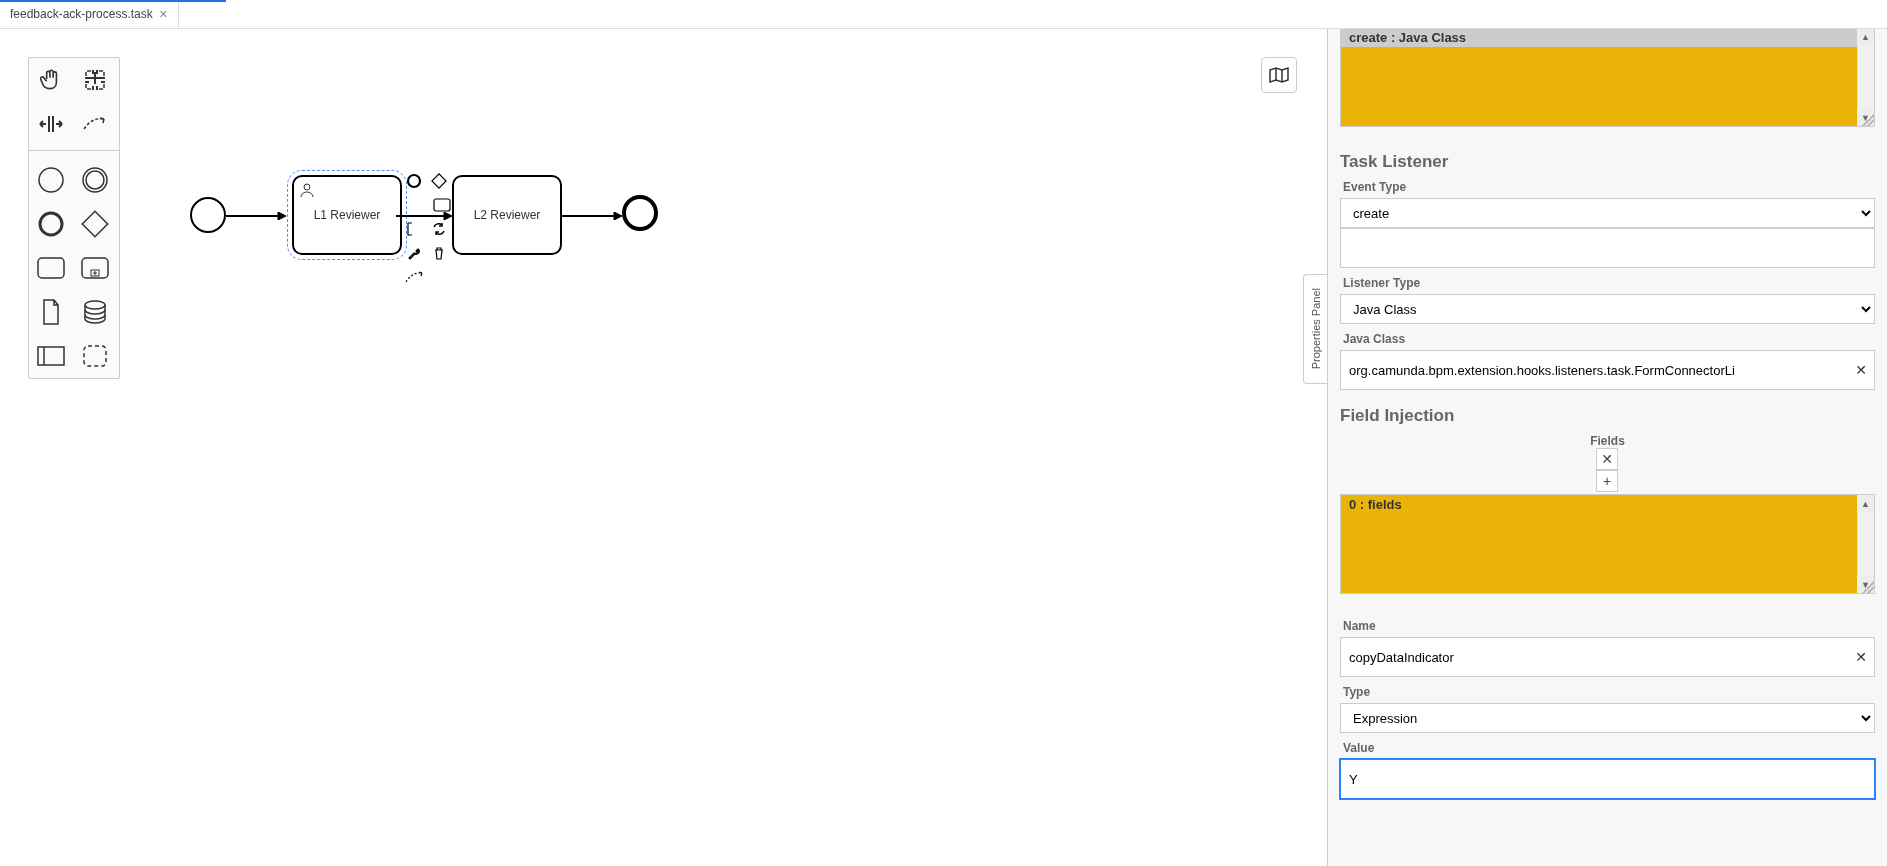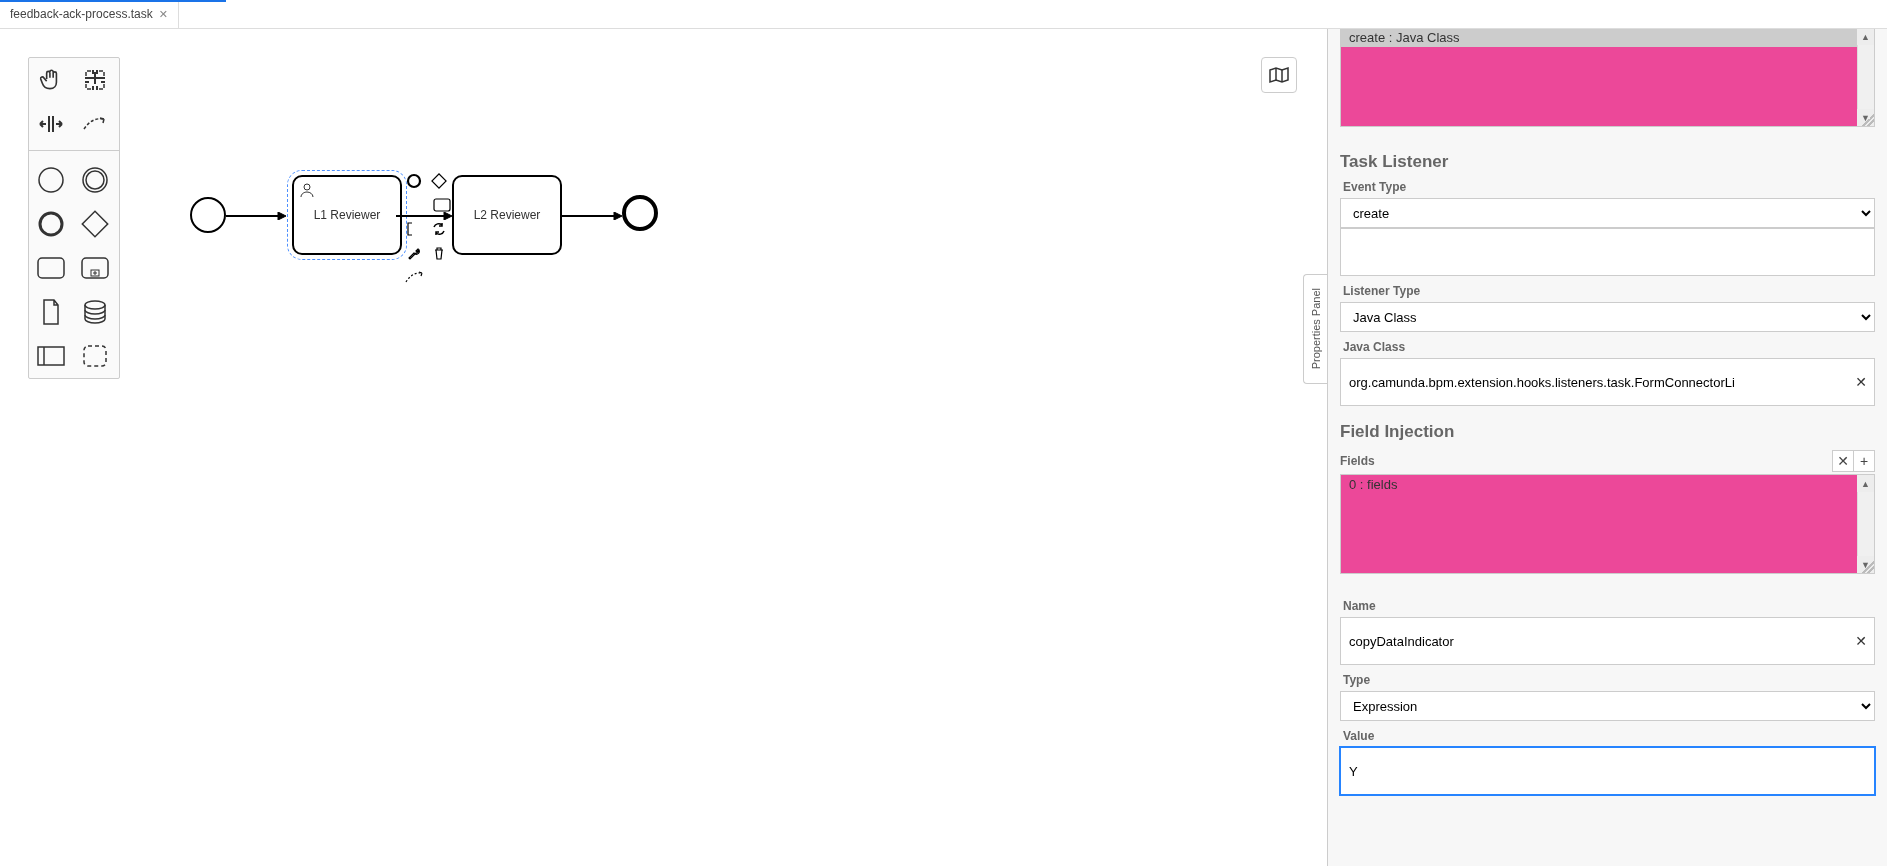--- a/index.html
+++ b/index.html
@@ -177,24 +177,25 @@
     position: absolute;
     top: 0; right: 0; bottom: 0;
     width: 560px;
     border-left: 1px solid #ccc;
     background: #f7f7f7;
     overflow-y: auto;
     padding: 0 12px 12px 12px;
   }
   .listbox {
     border: 1px solid #ccc;
-    background: #ec4899;
+    background: #eab308;
     height: 120px;
     position: relative;
     margin-bottom: 25px;
+    font-weight: bold;
   }
   .listbox-short { height: 100px; }
   .listbox .lb-scroll {
     position: absolute;
     right: 0; top: 0; bottom: 0;
     width: 17px;
     background: #f0f0f0;
     border-left: 1px solid #ddd;
   }
   .listbox .lb-arrow {
@@ -234,21 +235,21 @@
   }
   .select, .text-input {
     width: 100%;
     border: 1px solid #ccc;
     background: #fff;
     padding: 6px 8px;
     font-size: 13px;
     font-family: inherit;
   }
   .select { height: 30px; }
-  .text-input { height: 48px; }
+  .text-input { height: 40px; }
   .text-input.focused {
     outline: 2px solid #2684ff;
     outline-offset: -1px;
   }
   .row {
     display: flex;
     align-items: center;
     gap: 0;
   }
   .row .label-left {
@@ -493,21 +494,21 @@
     </select>
 
     <div class="field-label">Java Class</div>
     <div class="clearable">
       <input class="text-input" type="text" style="padding-right: 26px;" value="org.camunda.bpm.extension.hooks.listeners.task.FormConnectorLi">
       <div class="clear-x">✕</div>
     </div>
 
     <div class="section-title" style="margin-top:16px;">Field Injection</div>
 
-    <div class="row" style="margin-bottom:2px;">
+    <div class="row" style="margin-bottom:2px;flex-direction:column;">
       <div class="label-left">Fields</div>
       <div class="mini-btn">✕</div>
       <div class="mini-btn">+</div>
     </div>
     <div class="listbox listbox-short">
       <div class="lb-item">0 : fields</div>
       <div class="lb-scroll"></div>
       <div class="lb-arrow up">▲</div>
       <div class="lb-arrow down">▼</div>
       <div class="lb-resizer"></div>

